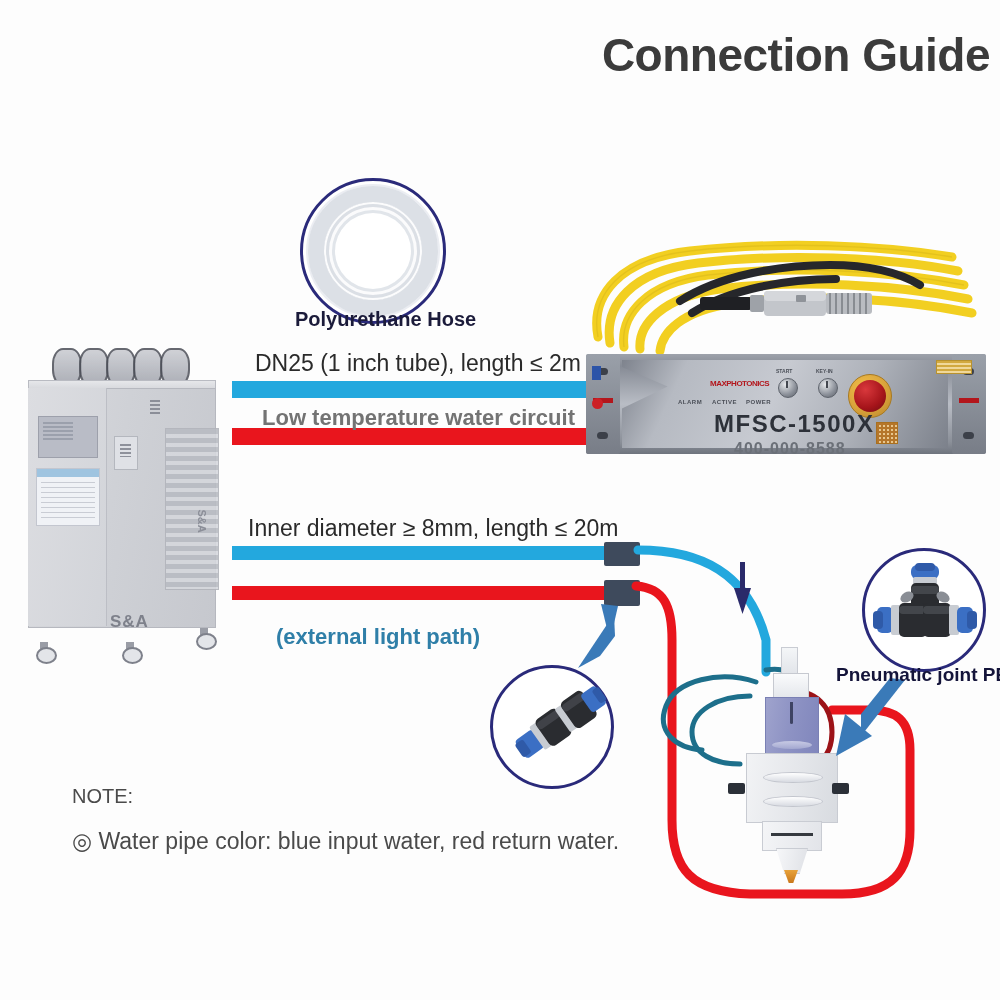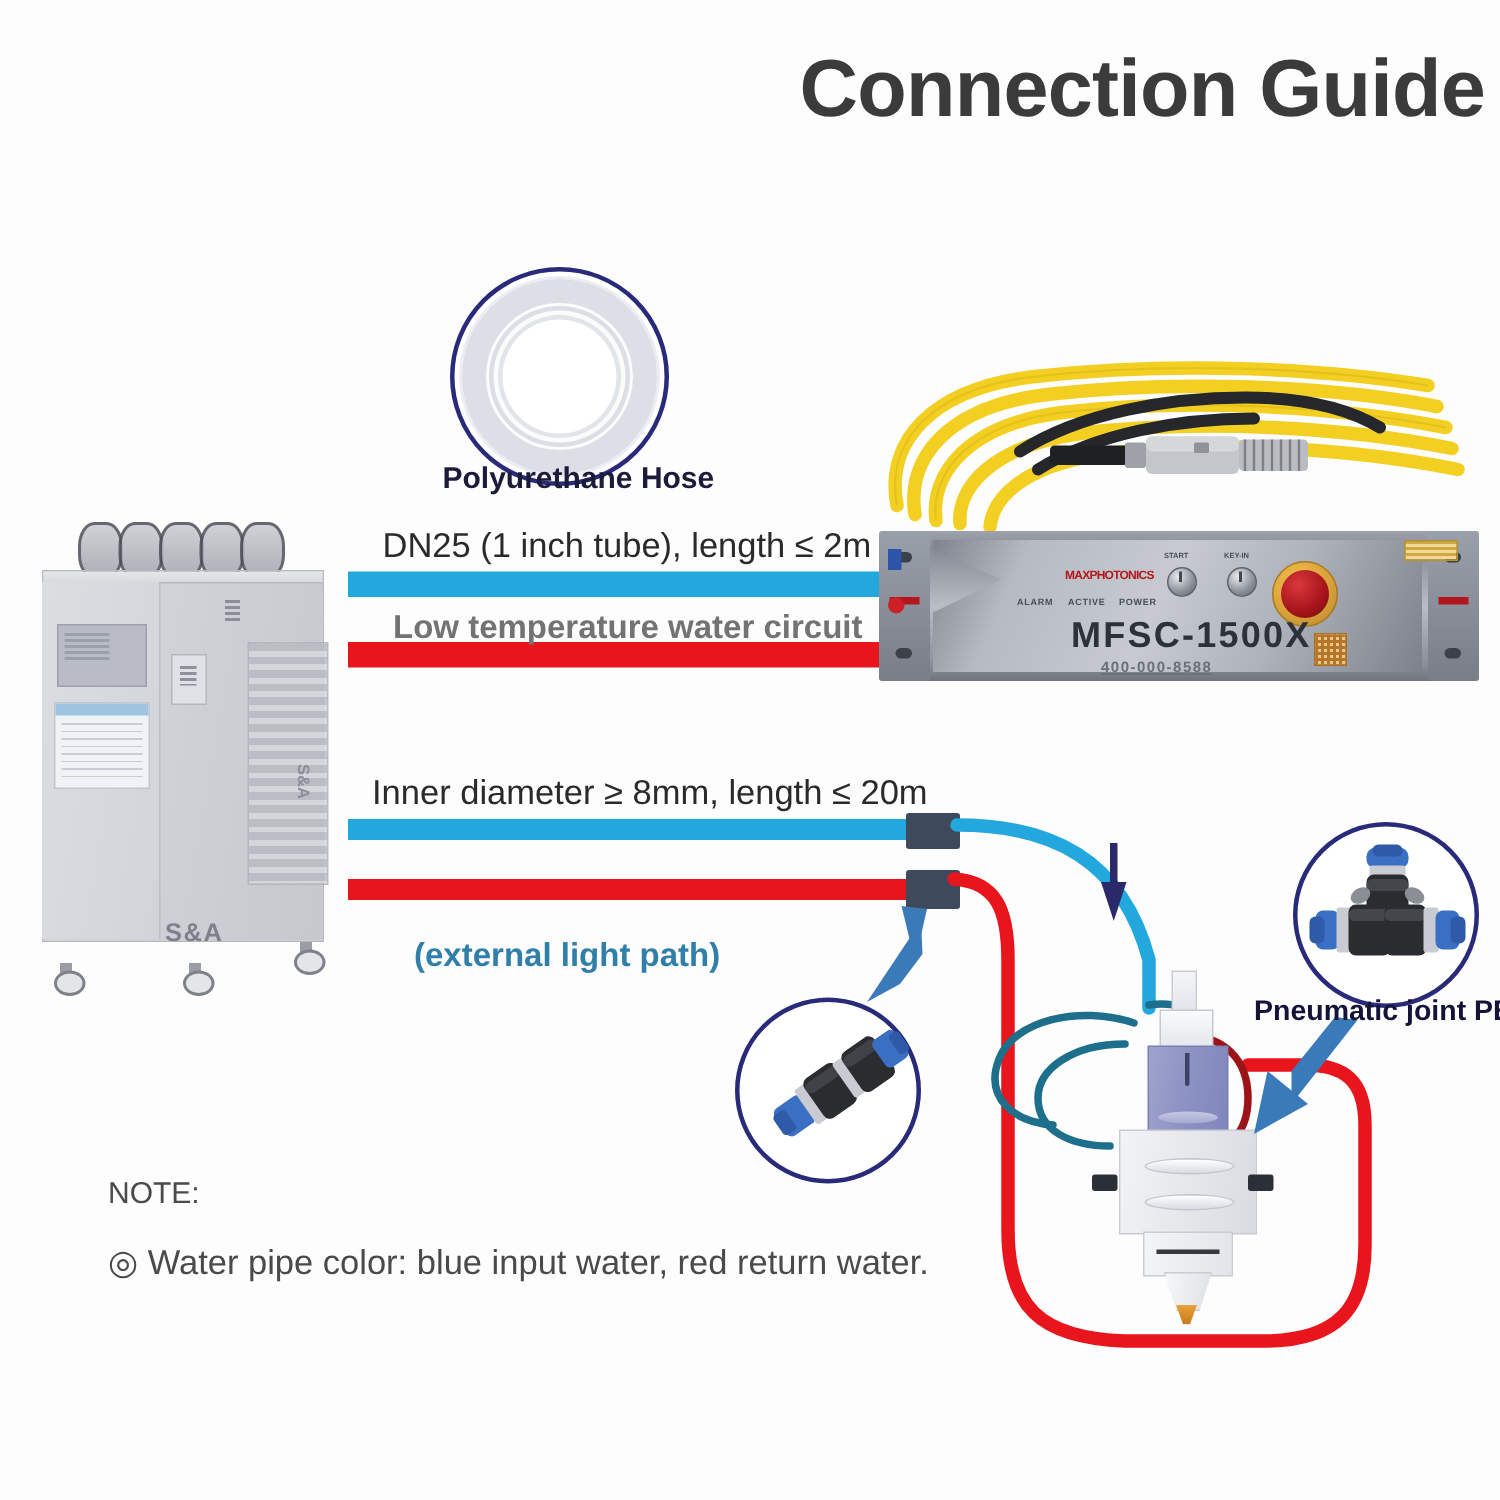--- a/index.html
+++ b/index.html
@@ -11,21 +11,21 @@
     overflow:hidden;
     position:relative;
   }
   #stage{position:absolute;left:0;top:0;width:1000px;height:1000px;}
   .abs{position:absolute;}
 
   
   #page-title{
     left:500px;top:28px;width:490px;
     text-align:right;
-    font-size:54px;font-weight:bold;
+    font-size:46px;font-weight:bold;
     color:#3b3b3b;
     letter-spacing:-0.5px;
     white-space:nowrap;
   }
 
   
   .t-chiller{
     left:18px;top:303px;
     font-size:25px;font-weight:bold;
     color:#8b90ad;
@@ -233,22 +233,22 @@
   }
   .ls-logo span{font-size:8px;color:#b3161c;font-style:normal;}
   .ls-model{
     position:absolute;left:128px;top:74px;
     font-size:24px;font-weight:bold;
     color:#2d3139;letter-spacing:1.5px;
     white-space:nowrap;
   }
   .ls-phone{
     position:absolute;left:148px;top:104px;
-    font-size:10px;font-weight:bold;color:#6b7078;
-    letter-spacing:1px;white-space:nowrap;text-decoration:underline;
+    font-size:16px;font-weight:bold;color:#6b7078;
+    letter-spacing:1px;white-space:nowrap;
   }
   .ls-led{
     position:absolute;top:63px;
     font-size:6px;font-weight:bold;color:#4a4e57;
     letter-spacing:.5px;white-space:nowrap;
   }
   #led-alarm{left:92px;}
   #led-active{left:126px;}
   #led-power{left:160px;}
   .ls-knob{

